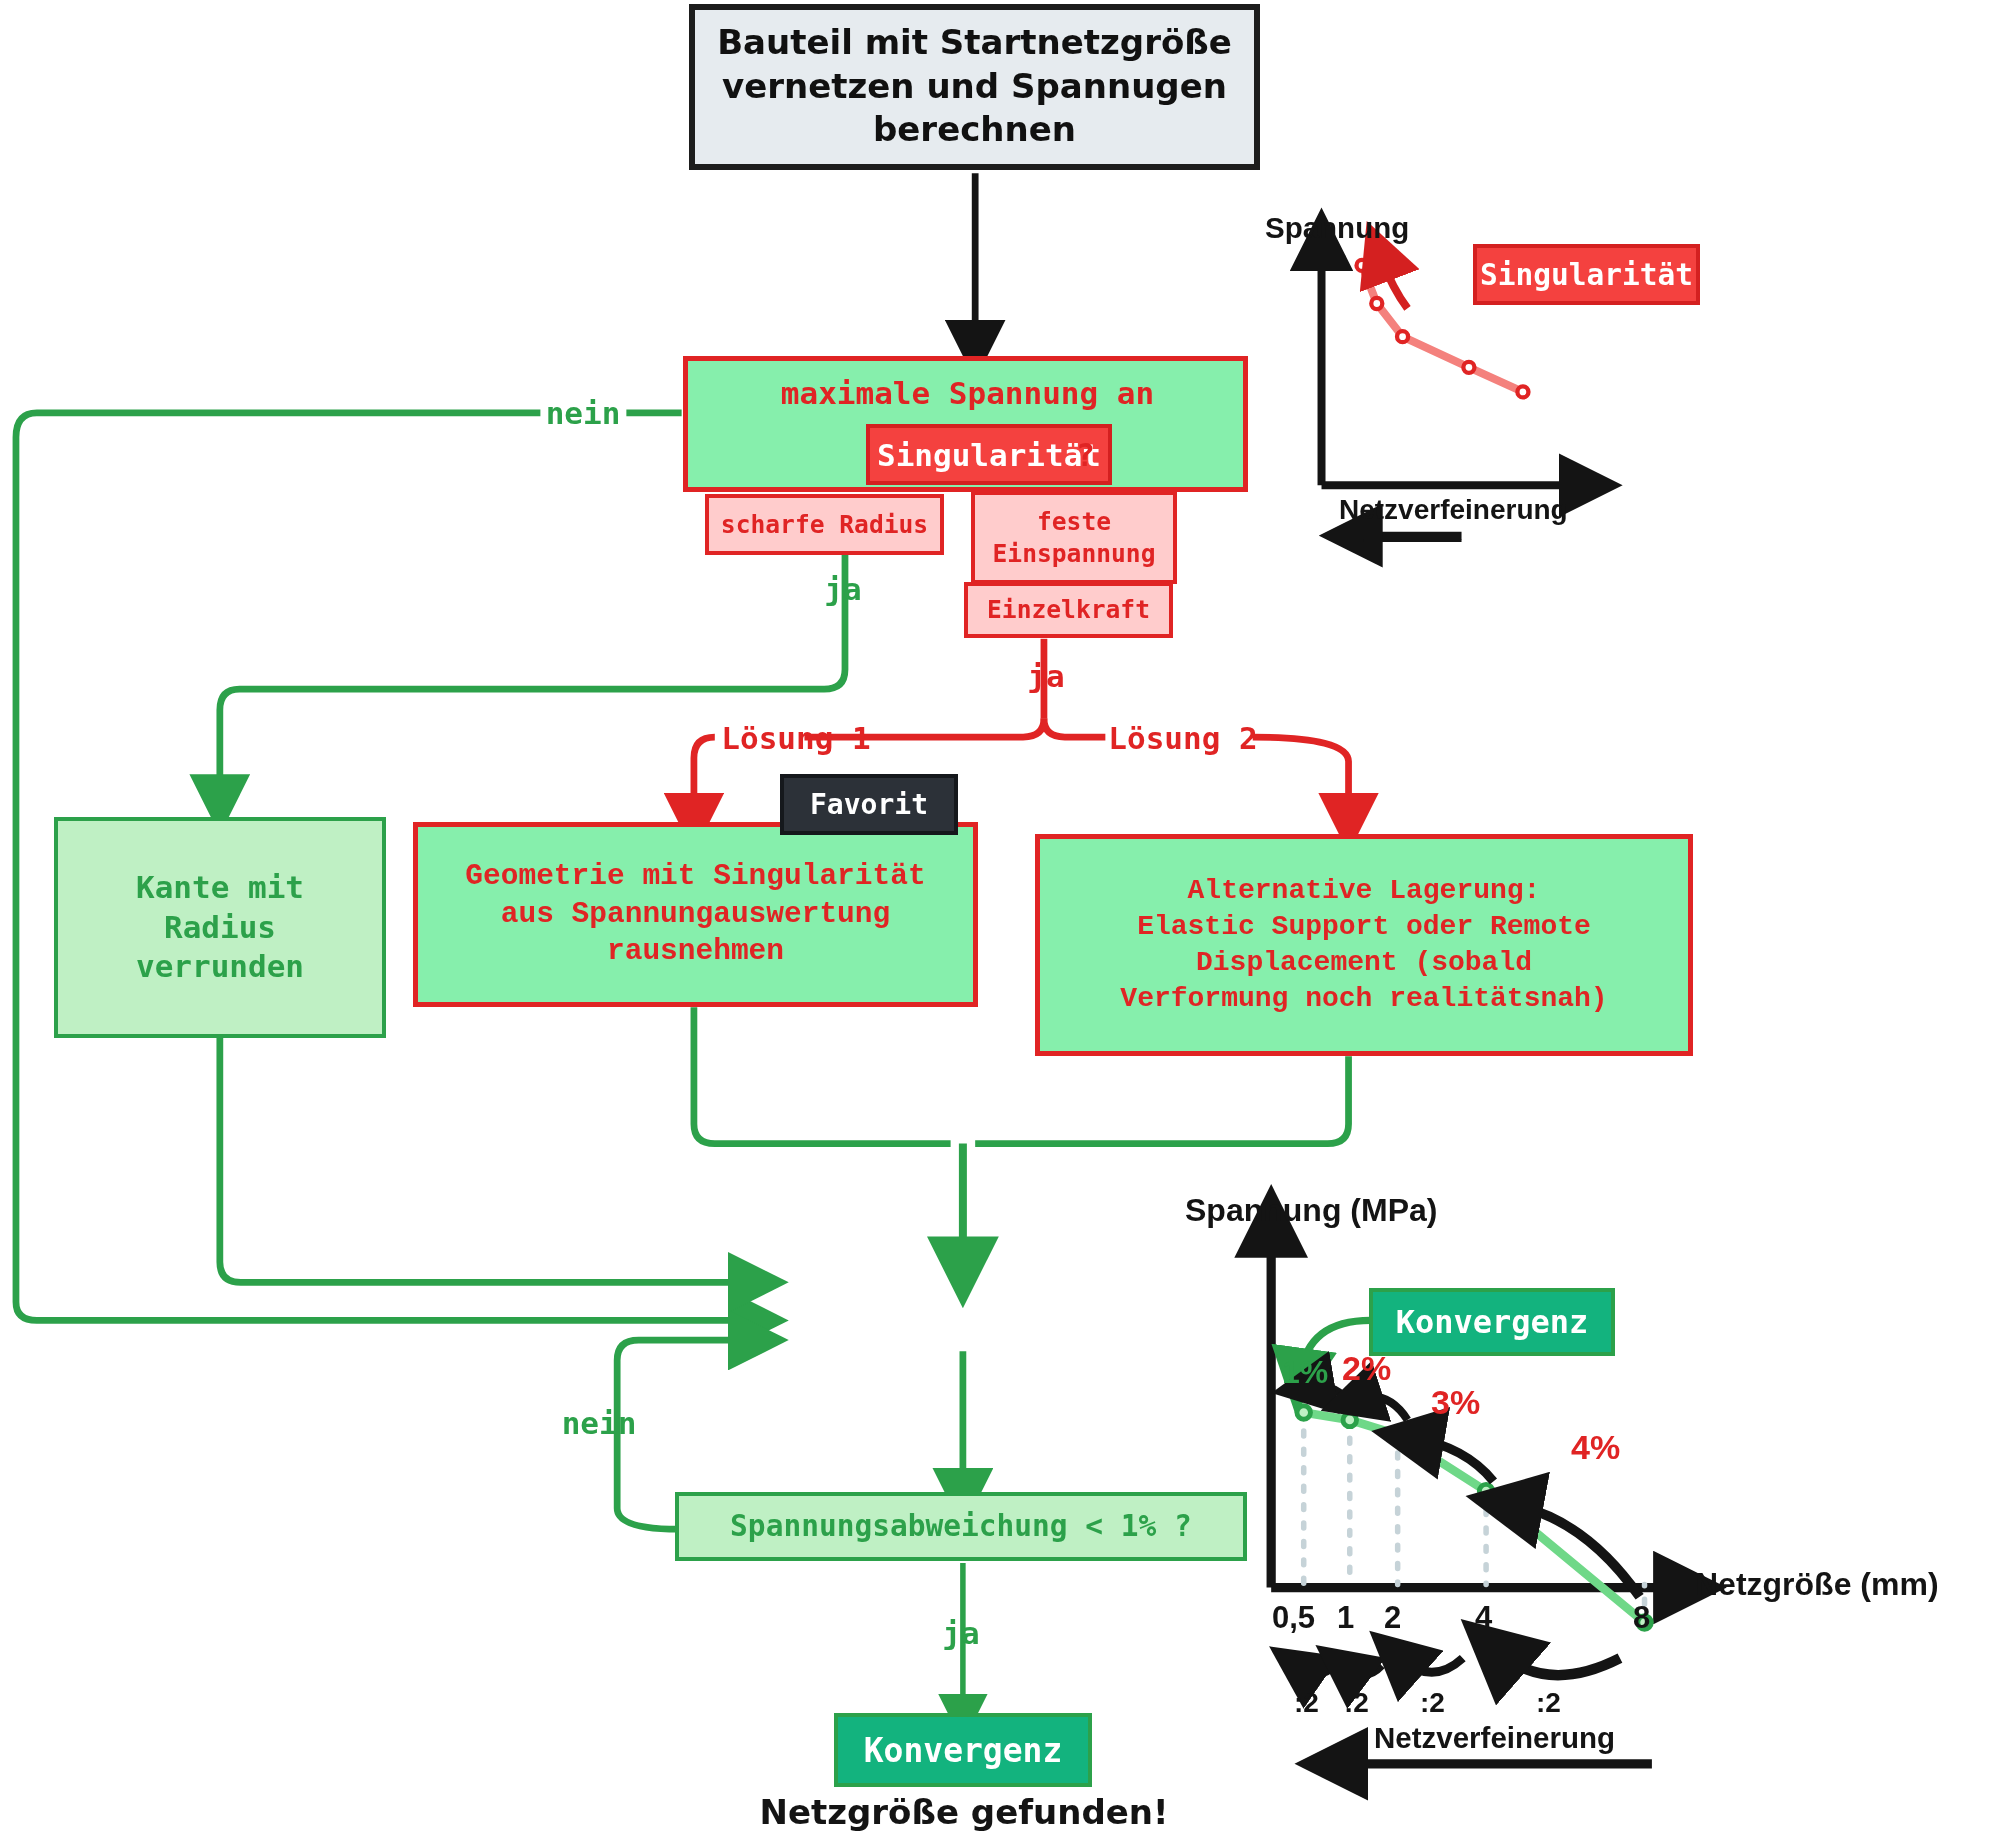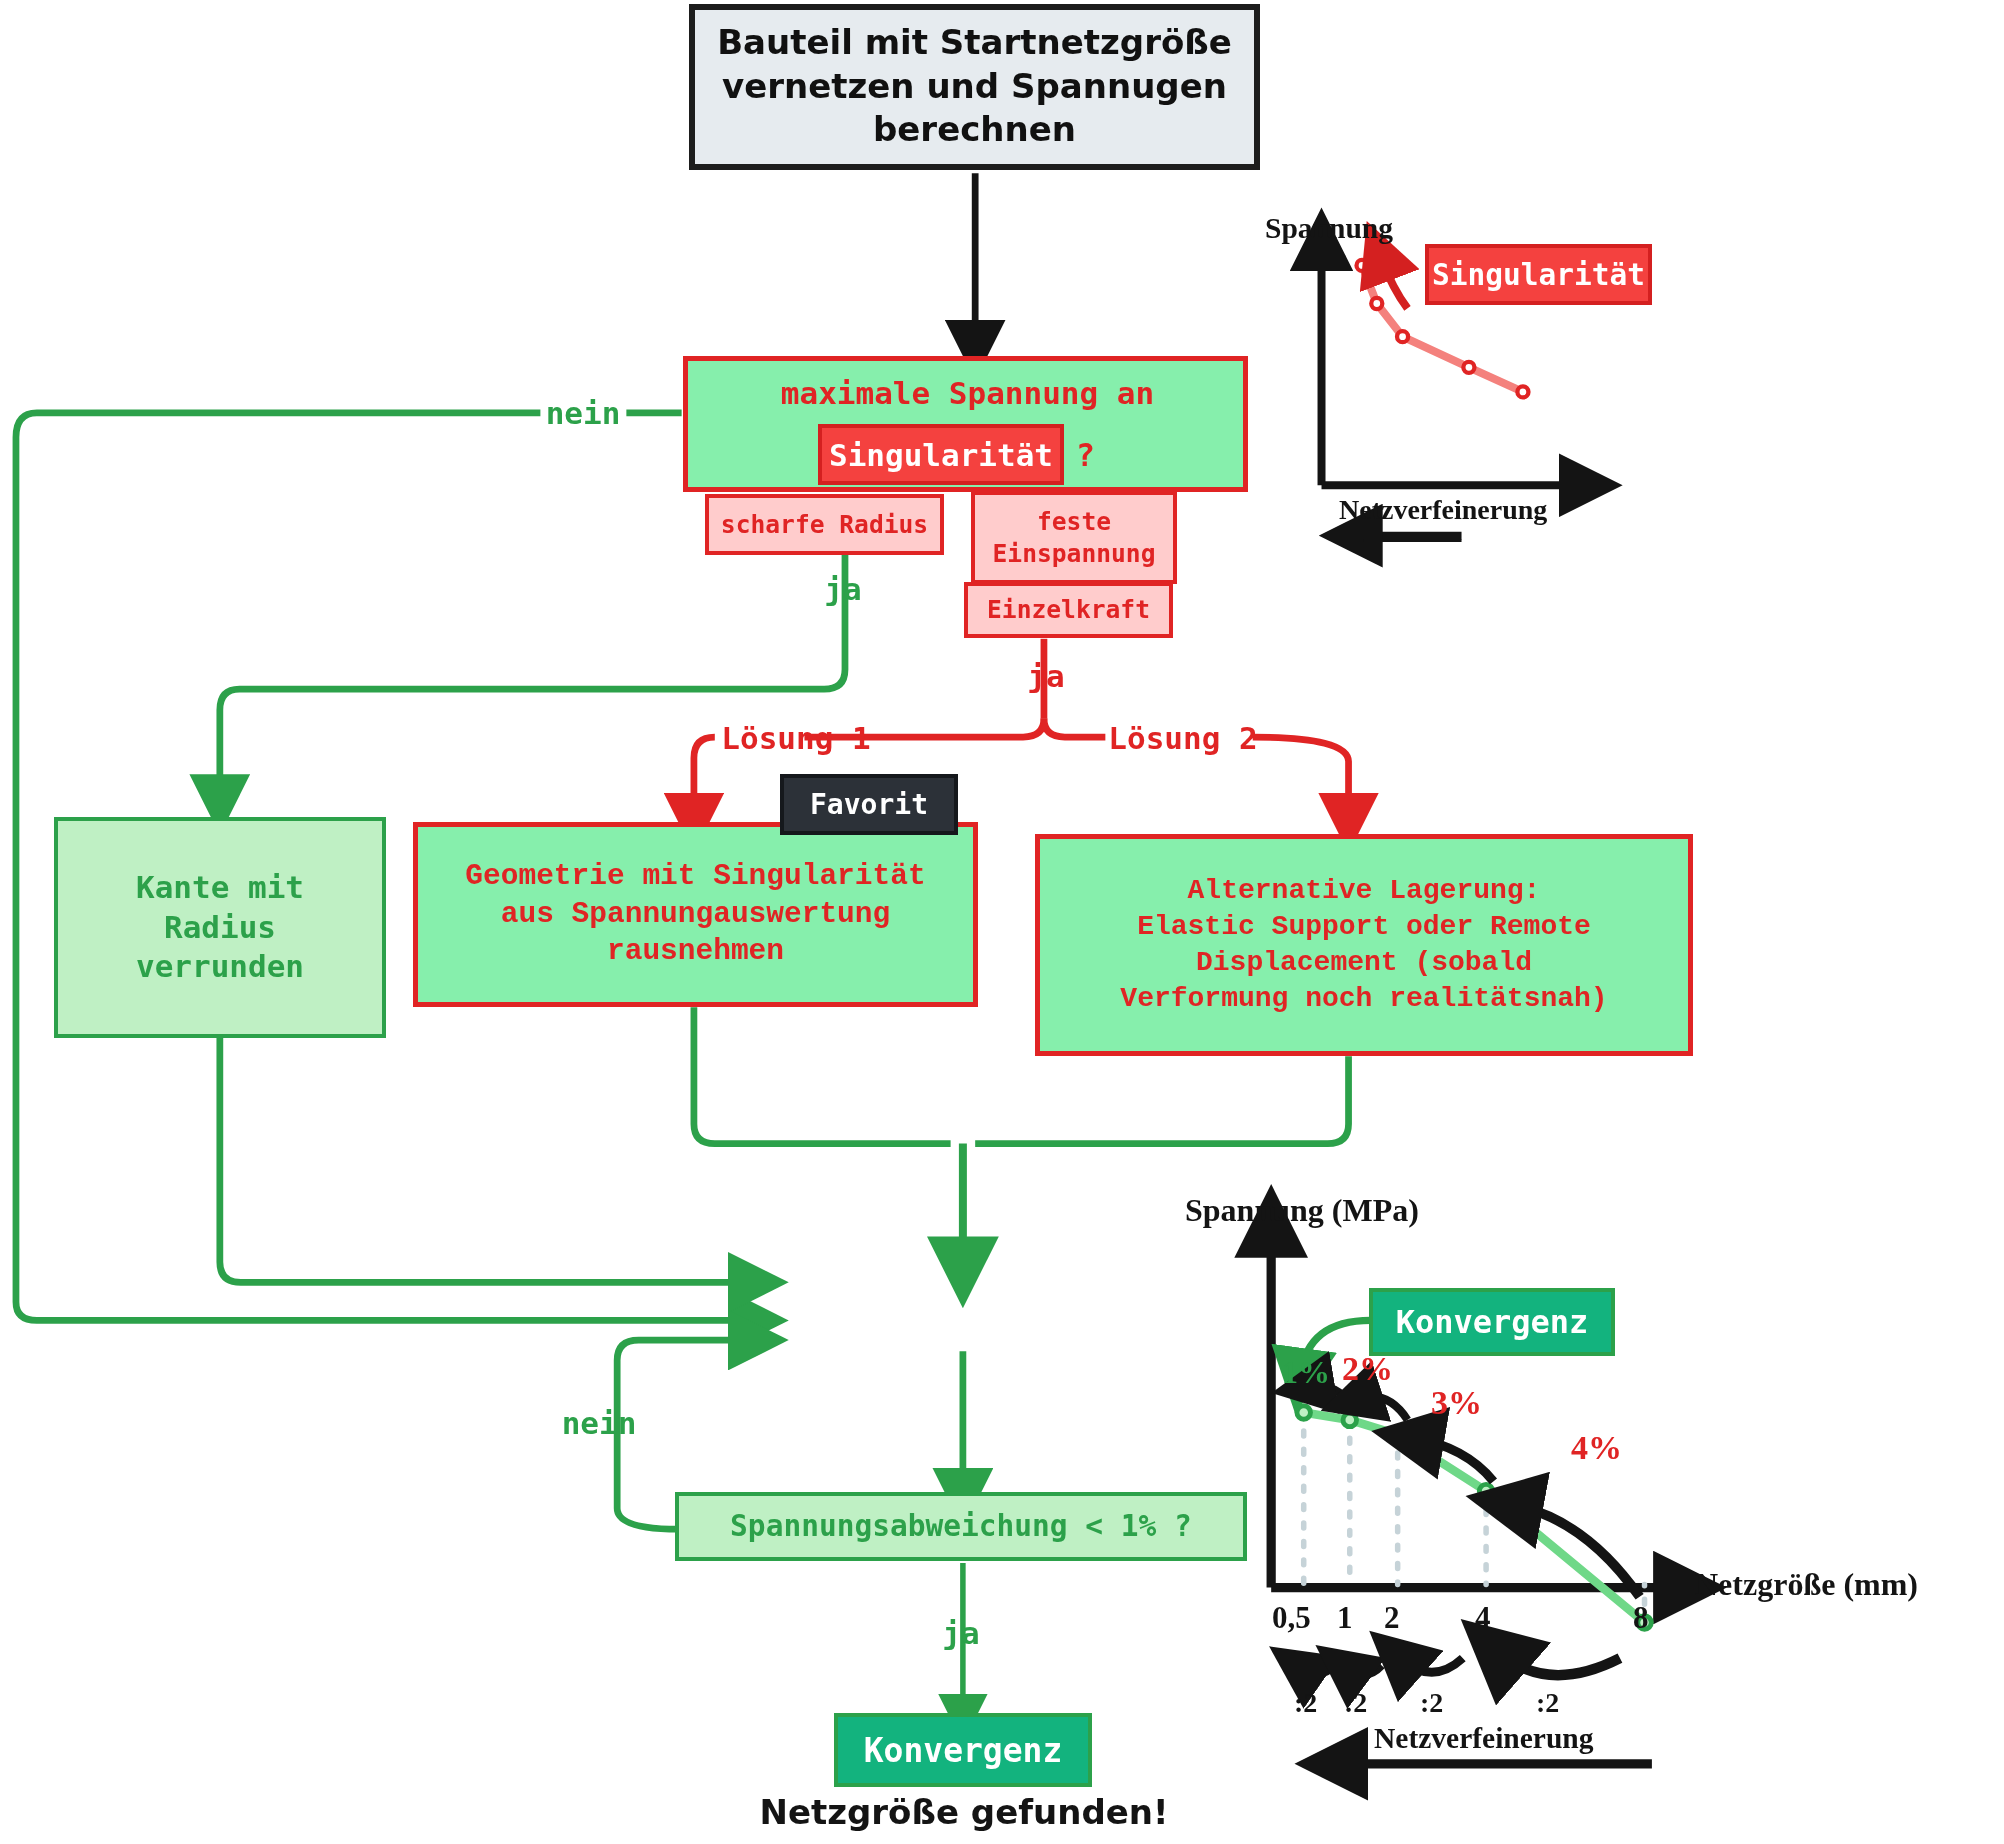--- a/index.html
+++ b/index.html
@@ -32,21 +32,21 @@
     background:#ffcccc;border:4.9px solid #e02424;color:#e02424;
     font-family:"DejaVu Sans Mono","DejaVu Sans",monospace;font-weight:700;
   }
   .node-green{
     background:#bff0c4;border:4.9px solid #2ca14a;color:#2ca14a;
     font-family:"DejaVu Sans Mono","DejaVu Sans",monospace;font-weight:700;
   }
   .badge-red{
     background:#f4413f;border:4.3px solid #d42020;color:#ffffff;
     font-family:"DejaVu Sans Mono","DejaVu Sans",monospace;font-weight:700;
-    display:flex;align-items:center;justify-content:center;
+    display:flex;align-items:center;justify-content:center;margin-left:48px;
   }
   .badge-teal{
     background:#13b37e;border:4.3px solid #2ca14a;color:#ffffff;
     font-family:"DejaVu Sans Mono","DejaVu Sans",monospace;font-weight:700;
     display:flex;align-items:center;justify-content:center;
   }
   .badge-dark{
     background:#2c3138;border:4.3px solid #15181c;color:#ffffff;
     font-family:"DejaVu Sans Mono","DejaVu Sans",monospace;font-weight:700;
     display:flex;align-items:center;justify-content:center;margin-left:19px;
@@ -54,21 +54,21 @@
   
   .lbl{
     display:flex;align-items:center;justify-content:center;
     font-family:"DejaVu Sans Mono","DejaVu Sans",monospace;font-weight:700;
     white-space:nowrap;
   }
   .lbl-green{color:#2ca14a;}
   .lbl-red{color:#e02424;}
   .lbl-black{color:#141414;font-family:"DejaVu Sans",sans-serif;}
   .chart-txt{
-    font-family:Liberation Serif, serif;font-weight:700;
+    font-family:Liberation Sans, sans-serif;font-weight:700;
     color:#141414;white-space:nowrap;
     display:flex;align-items:center;
   }
   svg{position:absolute;left:0;top:0;overflow:visible;}
   .edges{pointer-events:none;}
 </style>
 </head>
 <body>
 
 <div id="stage">

